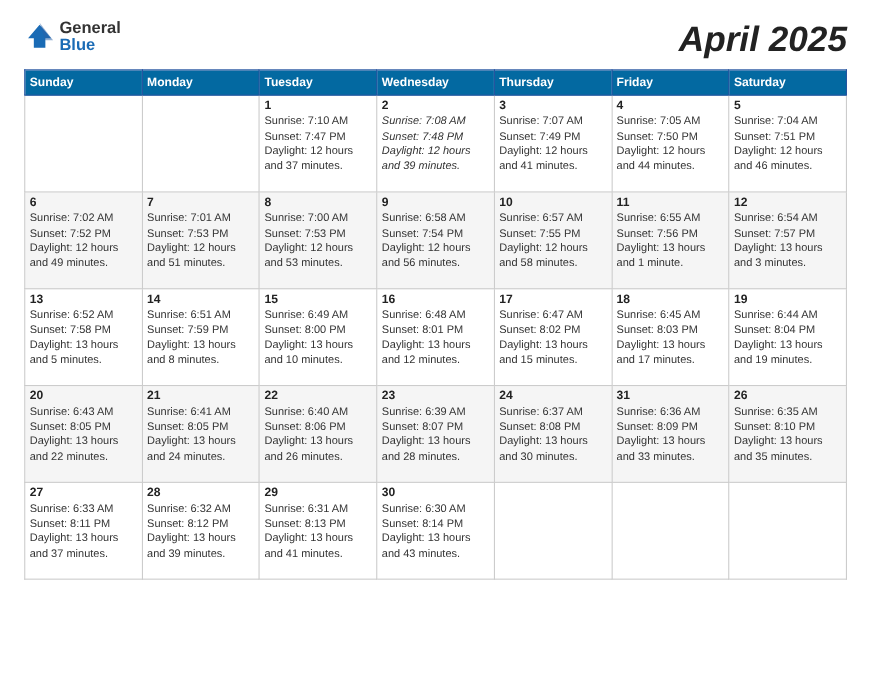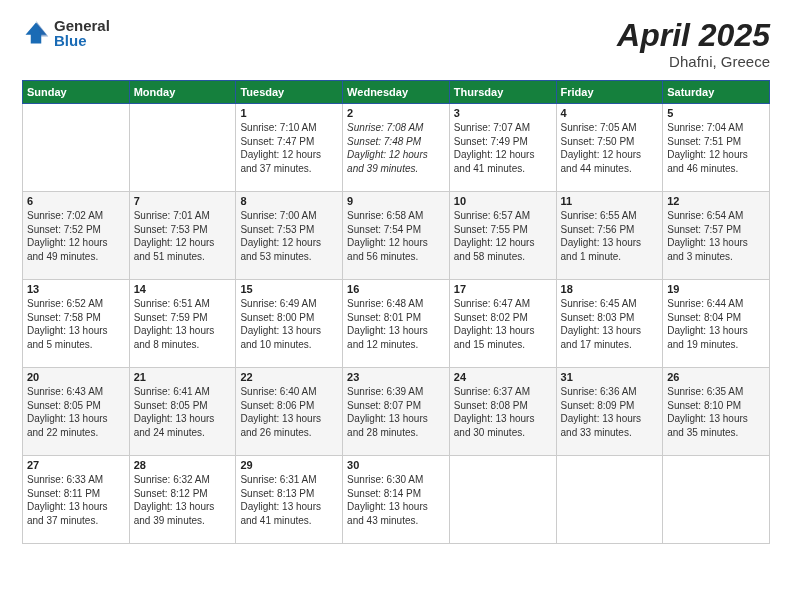--- a/index.html
+++ b/index.html
@@ -61,21 +61,21 @@
       font-size: 15px;
       color: #444;
       font-weight: normal;
     }
     table {
       width: 100%;
       border-collapse: collapse;
       table-layout: fixed;
     }
     thead th {
-      background-color: #15803d;
+      background-color: #0369a1;
       color: #fff;
       font-size: 11px;
       font-weight: bold;
       padding: 5px 4px;
       border: 1px solid #2555a0;
       text-align: left;
     }
     tbody td {
       border: 1px solid #ccc;
       vertical-align: top;
@@ -116,21 +116,20 @@
         <polygon points="16,4 28,18 22,18 22,28 10,28 10,18 4,18" fill="#1a6bb5"></polygon>
         <polygon points="16,2 30,20 22,20" fill="#2962a8" opacity="0.5"></polygon>
       </svg>
       <div class="logo-text">
         <span class="logo-general">General</span>
         <span class="logo-blue">Blue</span>
       </div>
     </div>
     <div class="title-block">
       <h1>April 2025</h1>
-      <h2>Dhafni, Greece</h2>
     </div>
   </div>
 
   <table>
     <thead>
       <tr>
       <th>Sunday</th>
           <th>Monday</th>
           <th>Tuesday</th>
           <th>Wednesday</th>

